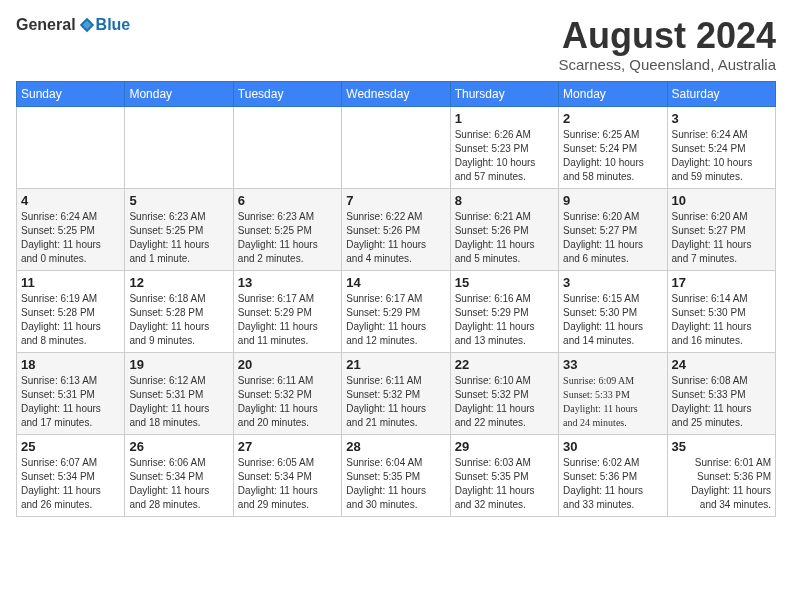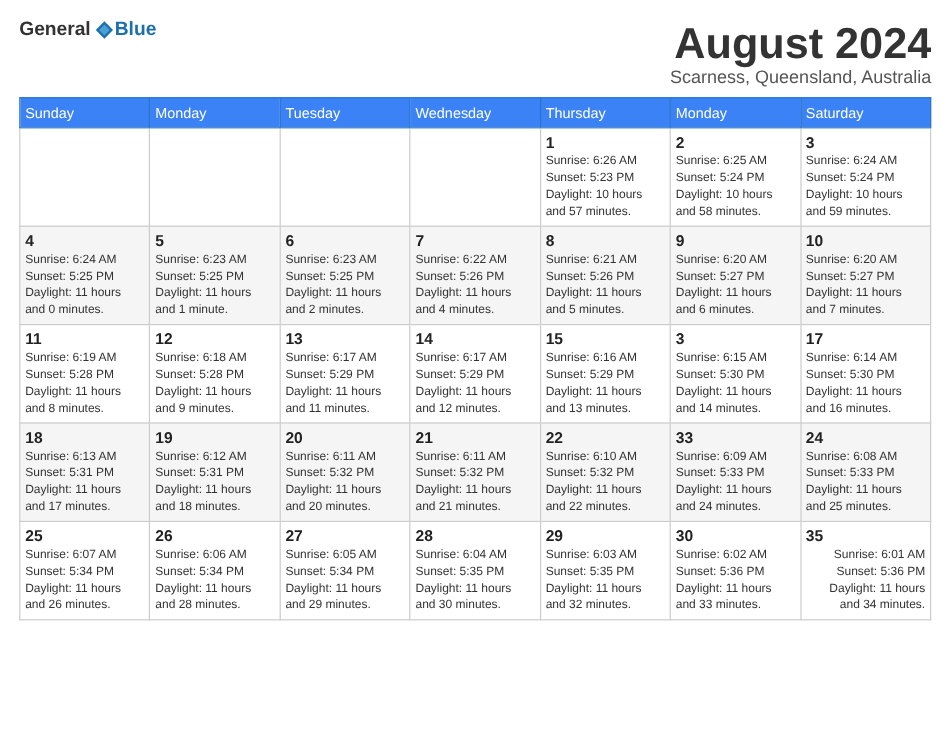--- a/index.html
+++ b/index.html
@@ -288,21 +288,21 @@
         </td>
         <td>
           <span class="day-number">22</span>
           <div class="day-info" style="white-space: pre-line;">Sunrise: 6:10 AM
 Sunset: 5:32 PM
 Daylight: 11 hours
 and 22 minutes.</div>
         </td>
         <td>
           <span class="day-number">33</span>
-          <div class="day-info" style="white-space: pre-line;">Sunrise: 6:09 AM
+          <div class="day-info" style="white-space: pre-line; font-family: Liberation Serif, serif;">Sunrise: 6:09 AM
 Sunset: 5:33 PM
 Daylight: 11 hours
 and 24 minutes.</div>
         </td>
         <td>
           <span class="day-number">24</span>
           <div class="day-info" style="white-space: pre-line;">Sunrise: 6:08 AM
 Sunset: 5:33 PM
 Daylight: 11 hours
 and 25 minutes.</div>

